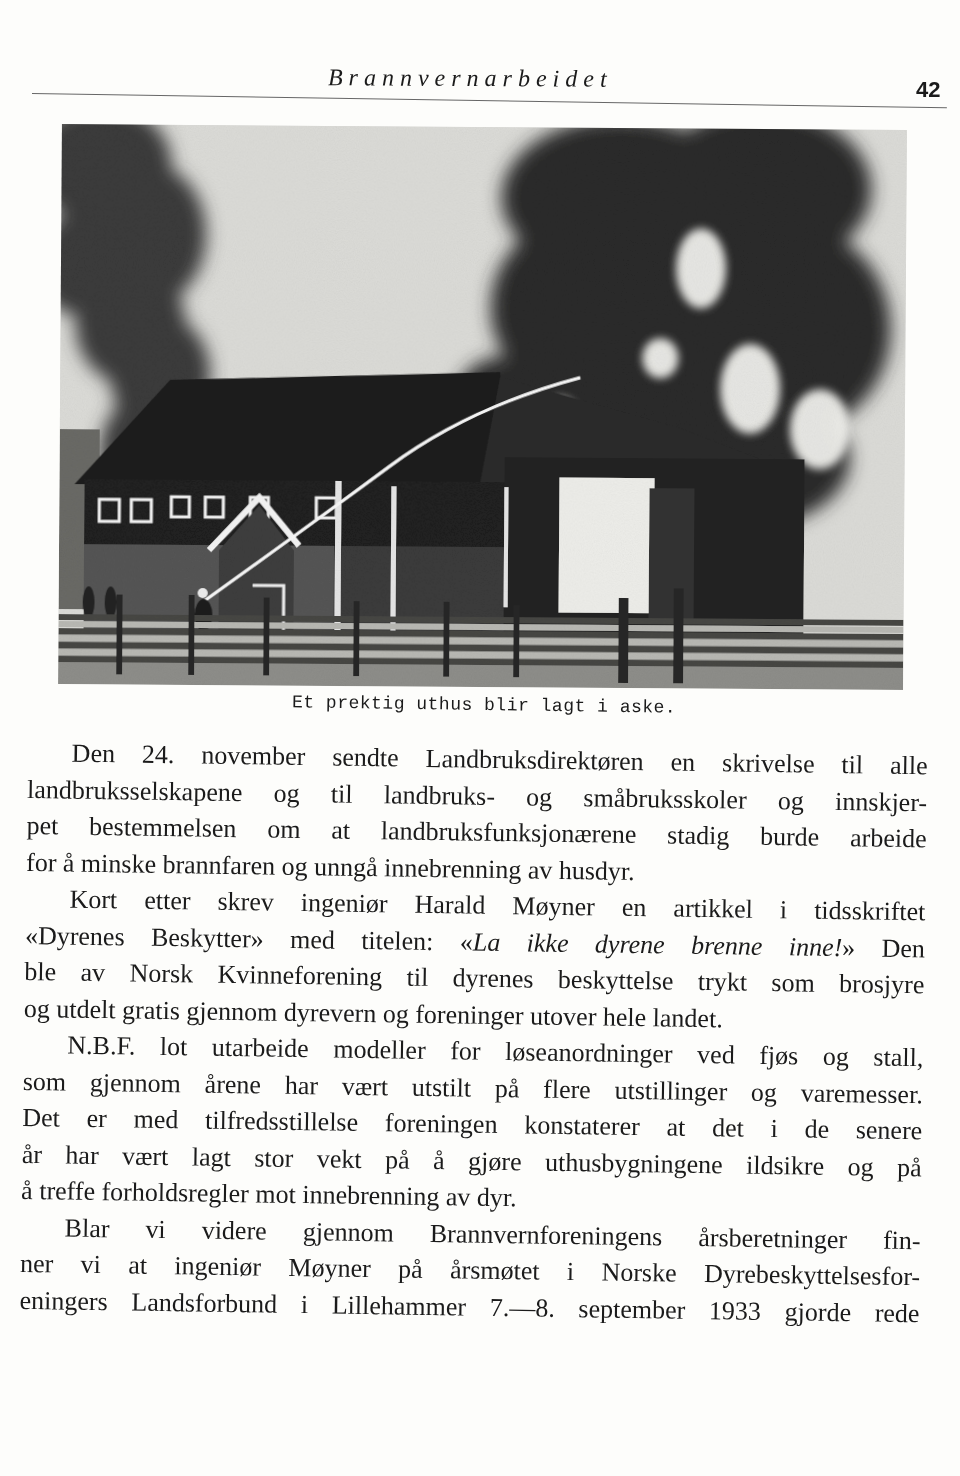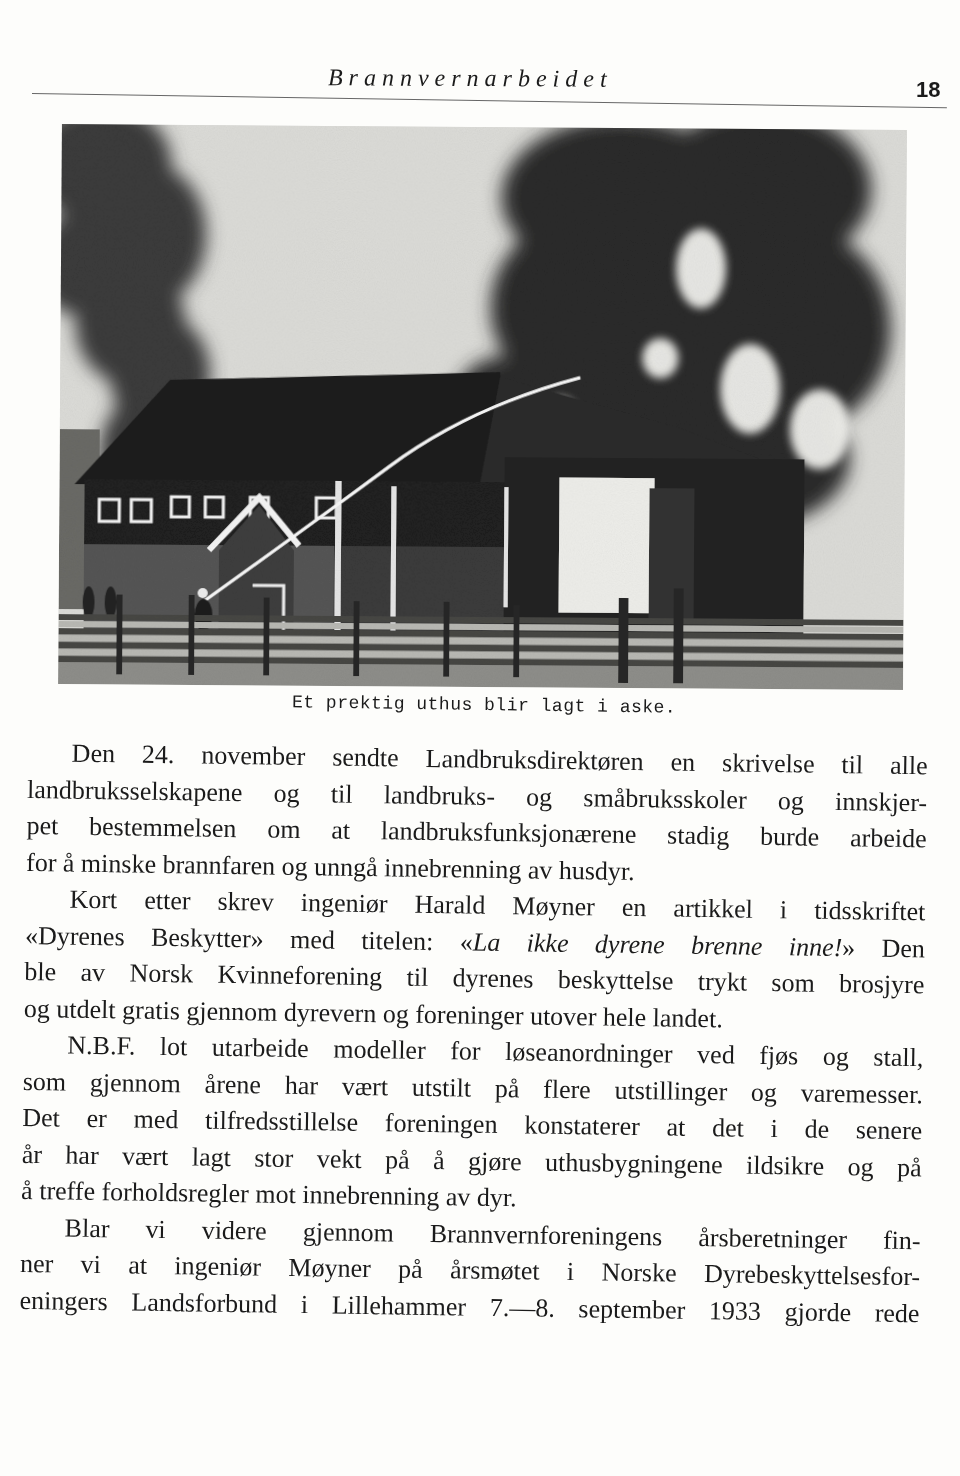--- a/index.html
+++ b/index.html
@@ -60,21 +60,21 @@
   .indent { padding-left: 44px; }
   .ital { font-style: italic; }
 </style>
 </head>
 <body>
 
 <div class="page">
 
   <div class="running-head">
     <span class="running-title">Brannvernarbeidet</span>
-    <span class="page-number">18</span>
+    <span class="page-number">42</span>
     <div class="head-rule"></div>
   </div>
 
   <div class="photo">
     <svg width="845" height="560" viewBox="0 0 845 560" xmlns="http://www.w3.org/2000/svg">
       <defs>
         <filter id="grain" x="0" y="0" width="100%" height="100%">
           <feTurbulence type="fractalNoise" baseFrequency="0.9" numOctaves="2" seed="3" result="n"></feTurbulence>
           <feColorMatrix type="saturate" values="0"></feColorMatrix>
           <feComponentTransfer>

